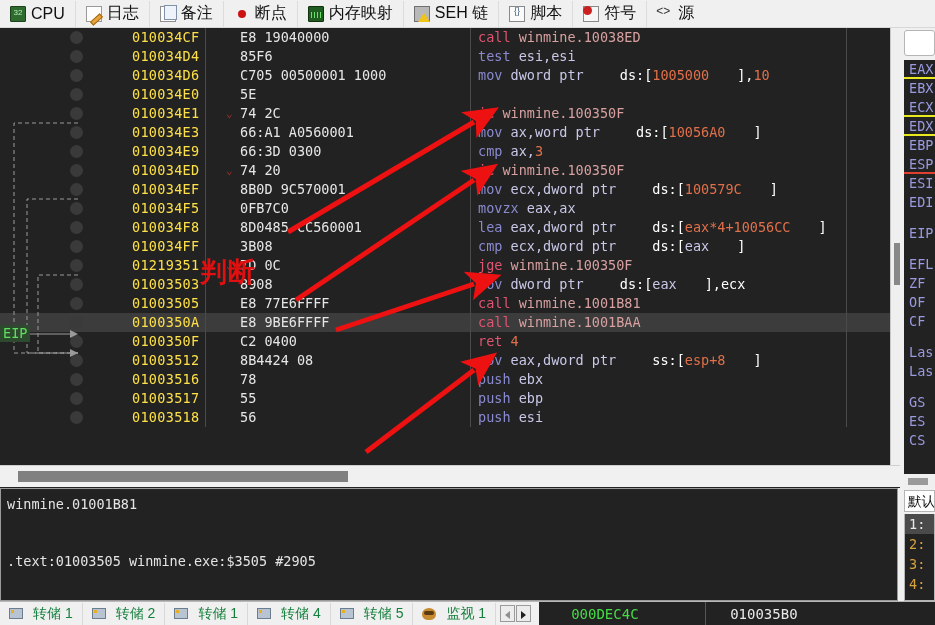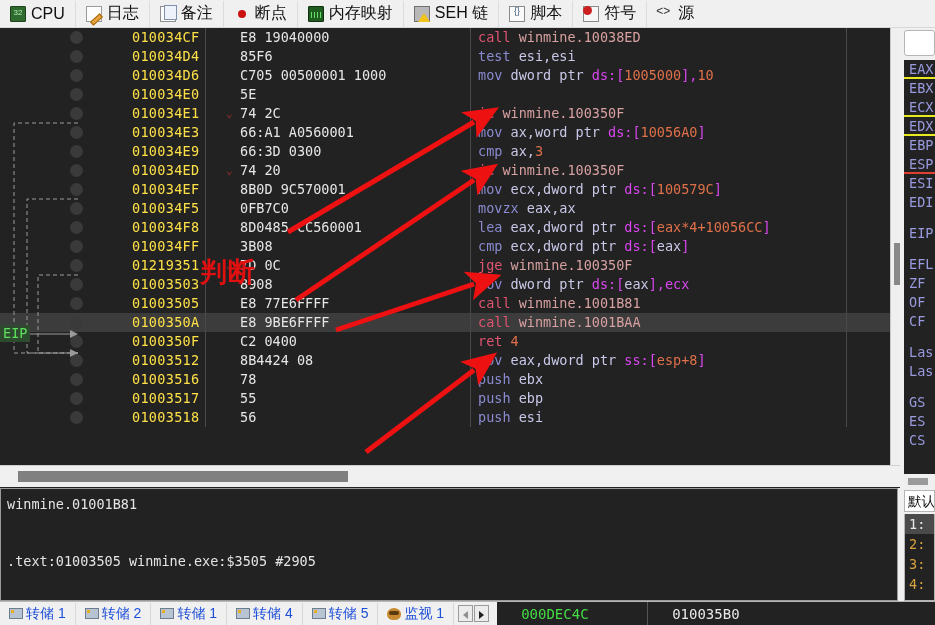--- a/index.html
+++ b/index.html
@@ -112,21 +112,21 @@
   .c-jarrow { position:absolute; left:226px; width:12px; color:#a03030; font-size:11px; }
   .c-hex { position:absolute; left:240px; width:228px; color:#e6e6e6; overflow:hidden; }
   .col-div2 { position:absolute; left:470px; top:0; width:1px; height:19px; background:#4a4a4a; }
   .c-insn { position:absolute; left:478px; right:60px; overflow:hidden; }
   .col-div3 { position:absolute; left:846px; top:0; width:1px; height:19px; background:#4a4a4a; }
 
   .m  { color:#8a8ad0; }   
   .mj { color:#e05570; }   
   .reg{ color:#c8c8e8; }
   .num{ color:#e0704a; }
-  .pun{ color:#d946ef; }
+  .pun{ color:#ffffff;margin-left:28px; }
   .sym{ color:#d8a0a0; }
 
   
   #gutter-graph { position:absolute; left:0; top:0; width:78px; height:437px; pointer-events:none; }
   #eip-tag {
     position:absolute; left:0; top:297px; height:17px; line-height:17px;
     padding:0 3px; background:#2e4a2e; color:#5ee05e;
     font-family:"DejaVu Sans Mono","Liberation Mono",monospace; font-size:13.5px;
   }
 
@@ -209,22 +209,22 @@
   }
   .srow.sel { background:#4a4a4a; color:#e8e8e8; }
 
   
   #bottombar {
     position:absolute; left:0; top:601px; width:935px; height:24px;
     background:#f0f0f0; display:flex; align-items:center;
     border-top:1px solid #b8b8b8;
   }
   .bt-item {
-    display:flex; align-items:center; gap:3px;
-    height:22px; padding:0 9px; font-size:14px; color:#1d4ed8;
+    display:flex; align-items:center; gap:10px;
+    height:22px; padding:0 9px; font-size:14px; color:#15803d;
     white-space:nowrap; border-right:1px solid #d8d8d8;
   }
   .ico-dump { width:14px; height:11px; background:#b9c4d2; border:1px solid #6d7d90; position:relative; flex:none; }
   .ico-dump::after {
     content:""; position:absolute; left:1px; top:1px; width:3px; height:3px; background:#e8b020;
   }
   .ico-watch { width:14px; height:12px; position:relative; flex:none;
     background:#c88a30; border-radius:50% 50% 45% 45%; }
   .ico-watch::after {
     content:""; position:absolute; left:2px; top:3px; width:10px; height:4px;
@@ -241,21 +241,21 @@
   }
   .nav-left::after  { border-right:5px solid #909090; }
   .nav-right::after { border-left:5px solid #202020; }
 
   #bt-status {
     display:flex; align-items:stretch; height:24px; flex:1;
     background:#222222; margin-left:4px;
   }
   .st-cell {
     font-family:"DejaVu Sans Mono","Liberation Mono",monospace;
-    font-size:14px; line-height:24px; padding:0 24px; white-space:nowrap;
+    font-size:14px; line-height:24px; padding:0 24px; white-space:nowrap;margin-left:8px;
   }
   .st-green { color:#44dd44; width:150px; }
   .st-white { color:#e8e8e8; border-left:1px solid #555; }
 </style>
 </head>
 <body>
 
 <div id="app">
 
   <div id="toolbar">

